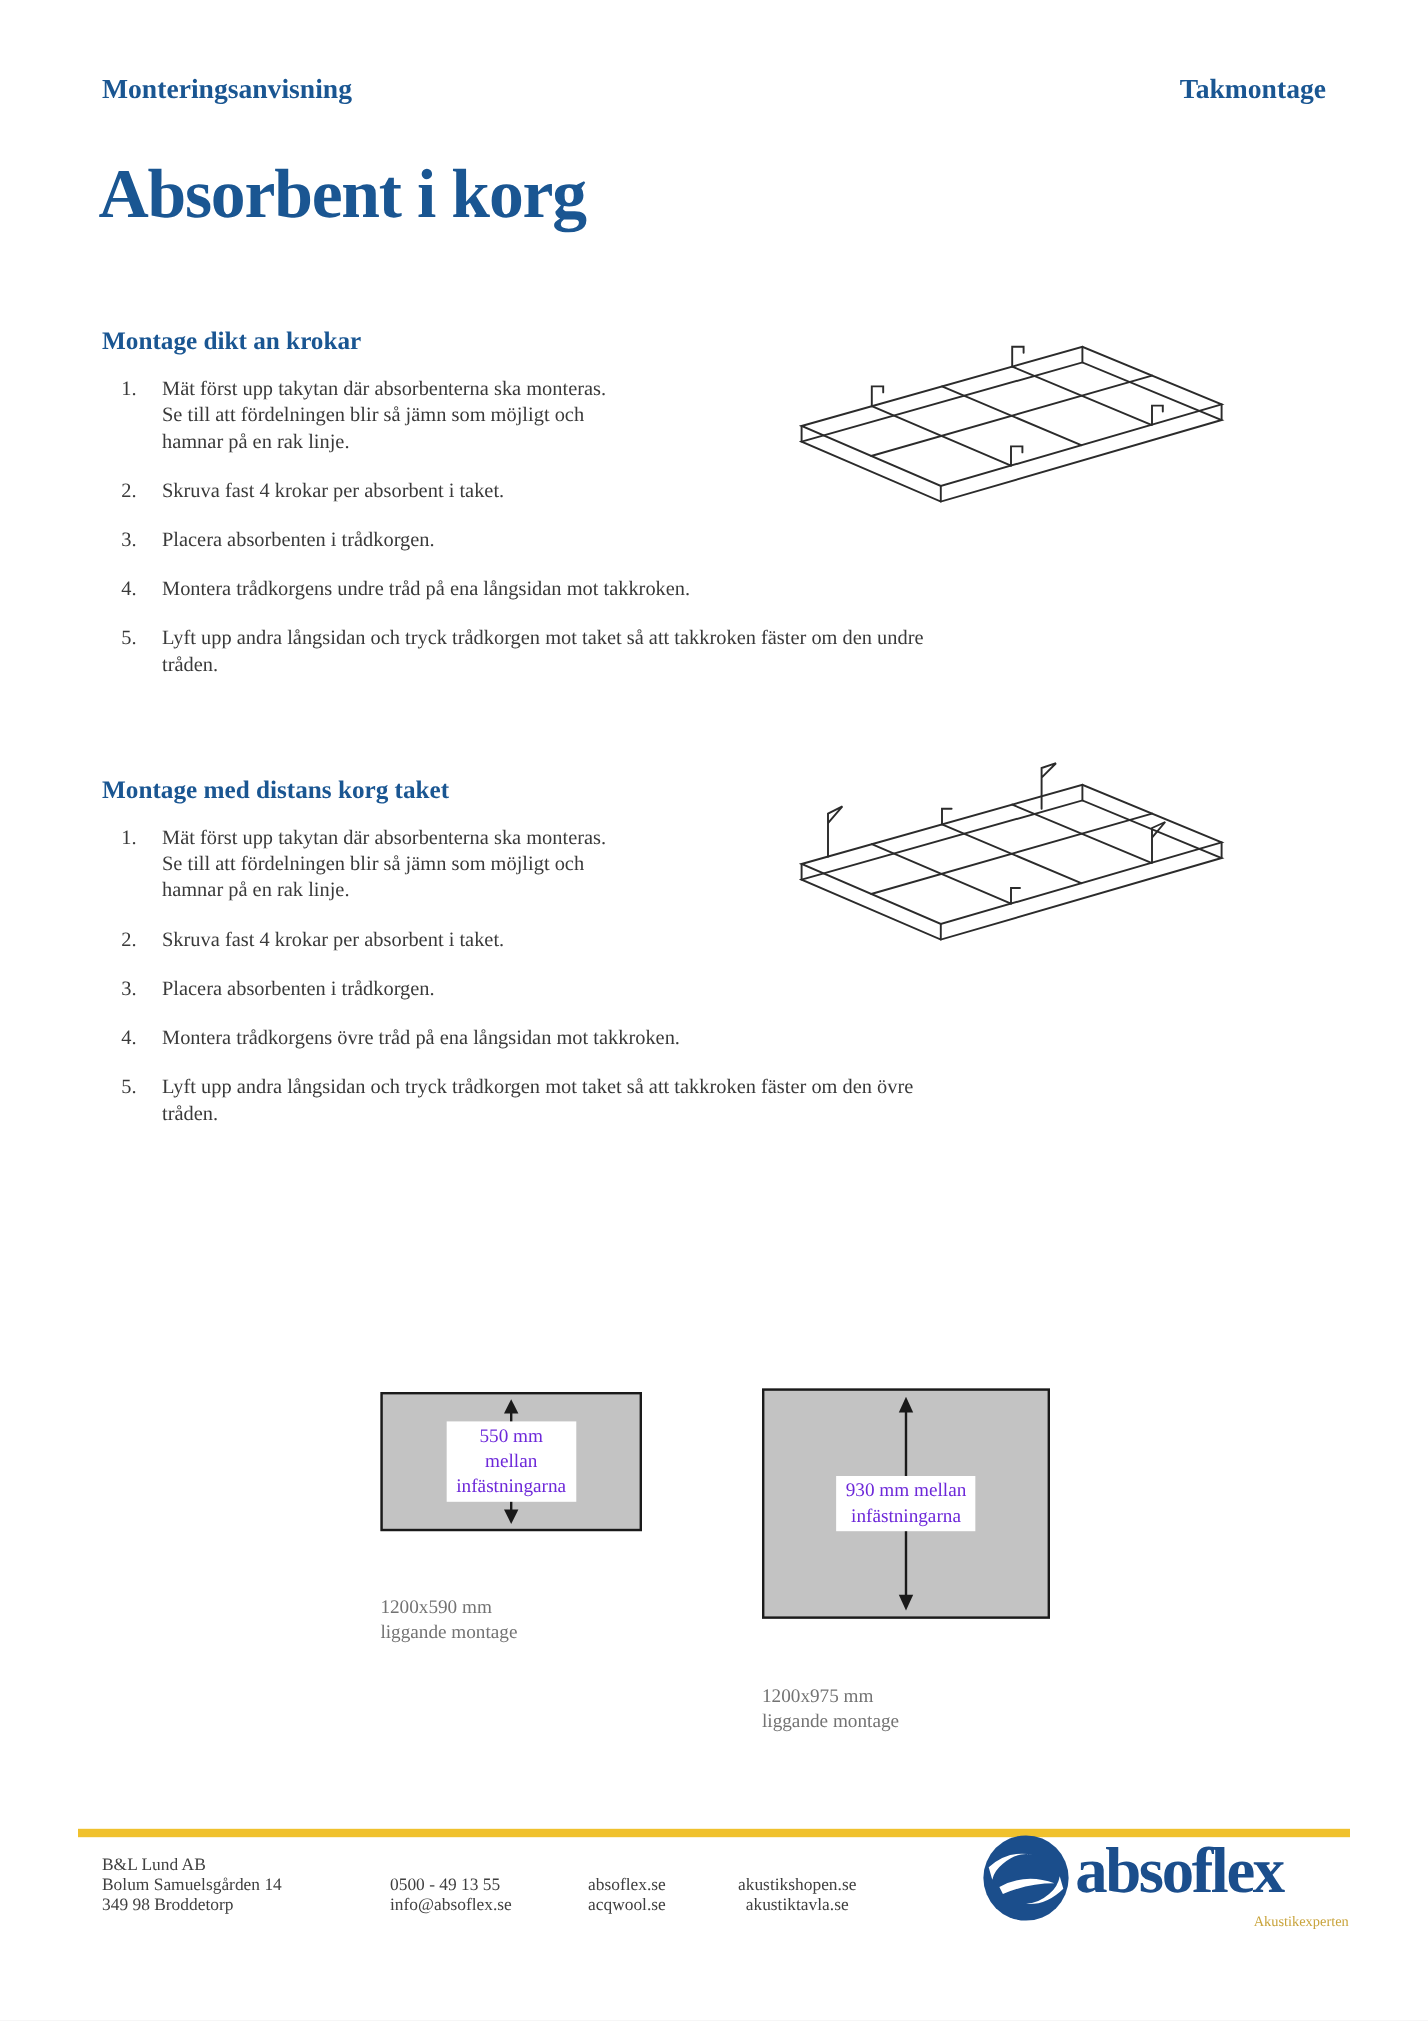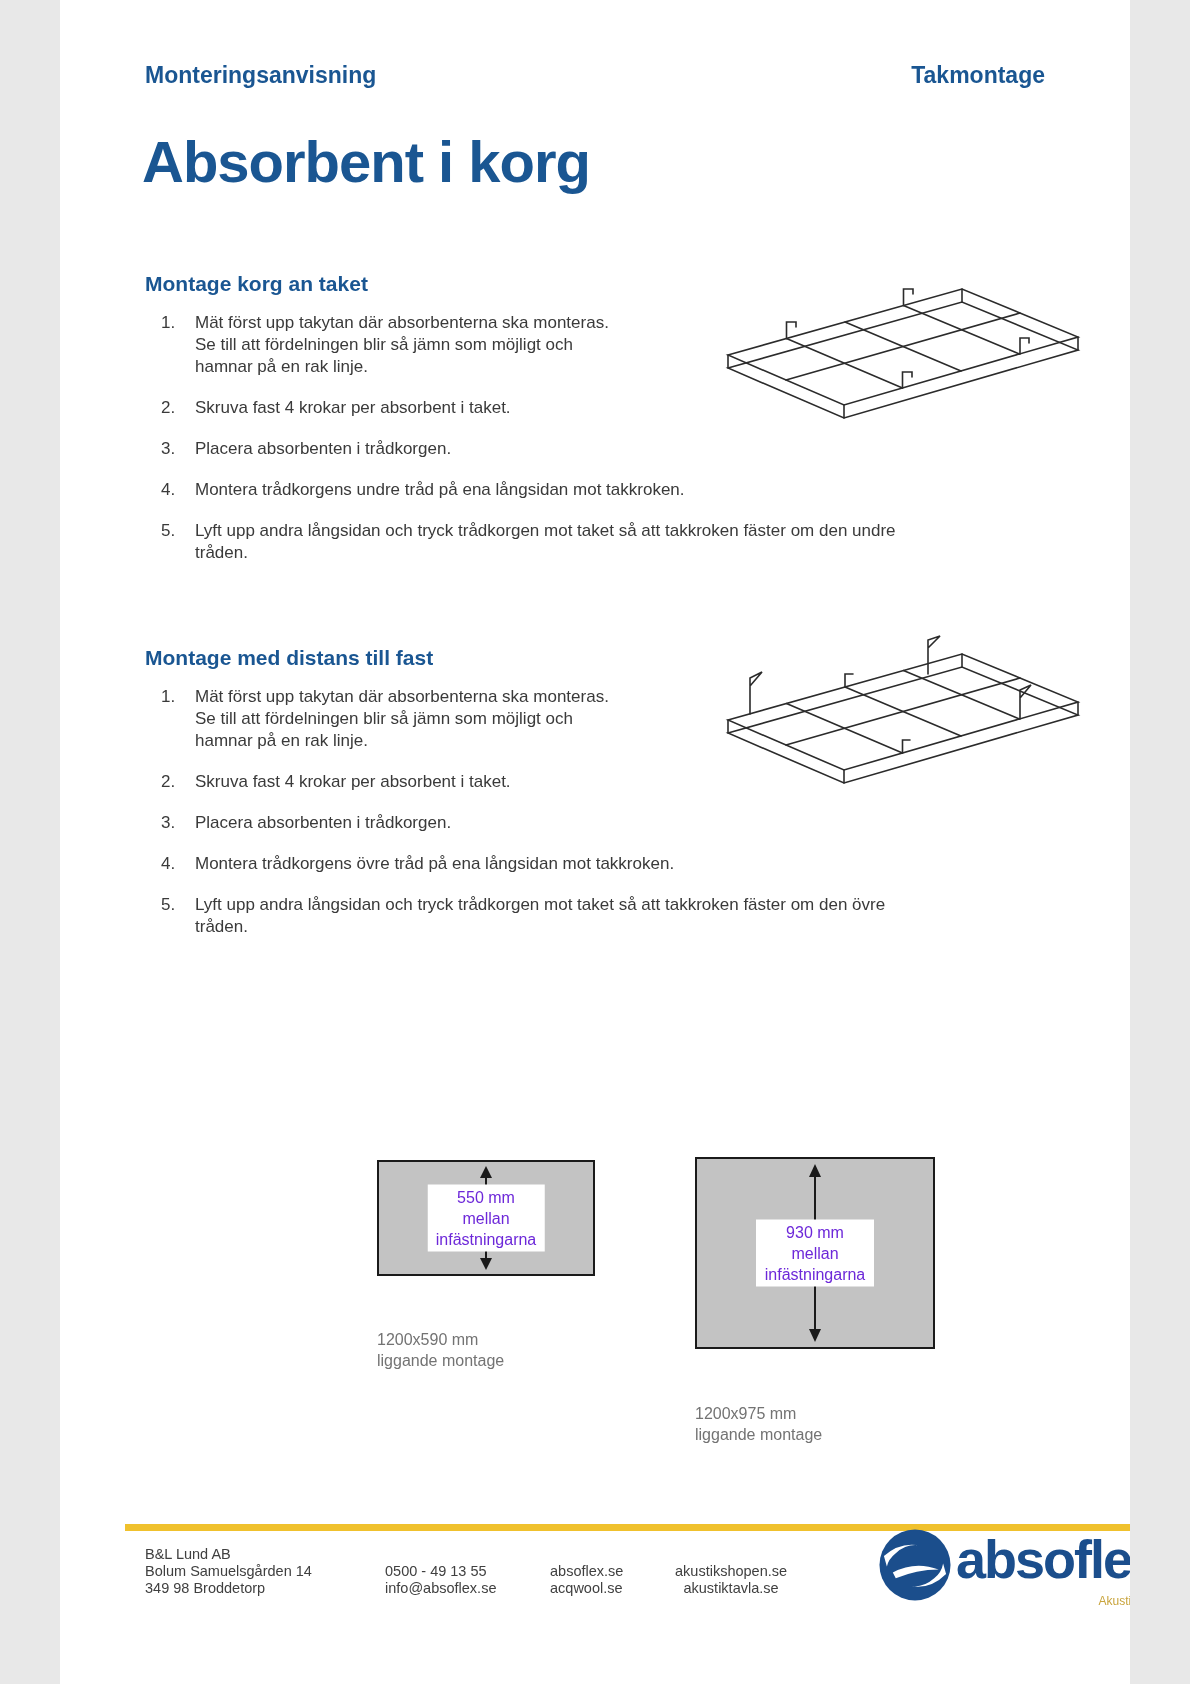--- a/index.html
+++ b/index.html
@@ -1,21 +1,21 @@
 <!DOCTYPE html>
 <html><head>
 <meta charset="utf-8">
 <style>
   html,body{margin:0;padding:0;background:#e8e8e8;}
   .page{
     position:relative;
-    width:1070px;height:1684px;
+    width:1190px;height:1684px;
     background:#ffffff;
     margin:0 auto;
-    font-family:Liberation Sans, sans-serif;
+    font-family:Liberation Serif, serif;
     color:#3a3a3a;
     overflow:hidden;
   }
   
   .hdr{position:absolute;top:62px;left:85px;right:85px;display:flex;justify-content:space-between;}
   .hdr span{font-size:23px;font-weight:bold;color:#1a5692;}
   
   .title{position:absolute;left:82px;top:128px;font-size:58px;font-weight:bold;color:#1a5692;letter-spacing:-1px;}
   
   .section{position:absolute;left:85px;right:85px;}
@@ -91,21 +91,21 @@
 <div class="page">
 
   <div class="hdr">
     <span>Monteringsanvisning</span>
     <span>Takmontage</span>
   </div>
 
   <div class="title">Absorbent i korg</div>
 
   <div class="section sec1">
-    <h2 class="sec-head">Montage korg an taket</h2>
+    <h2 class="sec-head">Montage dikt an krokar</h2>
     <ol class="steps">
       <li>Mät först upp takytan där absorbenterna ska monteras.
 Se till att fördelningen blir så jämn som möjligt och
 hamnar på en rak linje.</li>
       <li>Skruva fast 4 krokar per absorbent i taket.</li>
       <li>Placera absorbenten i trådkorgen.</li>
       <li>Montera trådkorgens undre tråd på ena långsidan mot takkroken.</li>
       <li>Lyft upp andra långsidan och tryck trådkorgen mot taket så att takkroken fäster om den undre
 tråden.</li>
     </ol>
@@ -130,21 +130,21 @@
       <line x1="193.5" y1="30.5" x2="309.5" y2="79"></line>
 
       <path d="M76.5 63.5 L76.5 47 L86 47 L86 52"></path>
       <path d="M193.5 30.5 L193.5 14 L203 14 L203 19"></path>
       <path d="M192.5 113 L192.5 97 L202 97 L202 102"></path>
       <path d="M310 79 L310 63 L319 63 L319 68"></path>
     </svg>
   </div>
 
   <div class="section sec2">
-    <h2 class="sec-head">Montage med distans till fast</h2>
+    <h2 class="sec-head">Montage med distans korg taket</h2>
     <ol class="steps">
       <li>Mät först upp takytan där absorbenterna ska monteras.
 Se till att fördelningen blir så jämn som möjligt och
 hamnar på en rak linje.</li>
       <li>Skruva fast 4 krokar per absorbent i taket.</li>
       <li>Placera absorbenten i trådkorgen.</li>
       <li>Montera trådkorgens övre tråd på ena långsidan mot takkroken.</li>
       <li>Lyft upp andra långsidan och tryck trådkorgen mot taket så att takkroken fäster om den övre
 tråden.</li>
     </ol>

